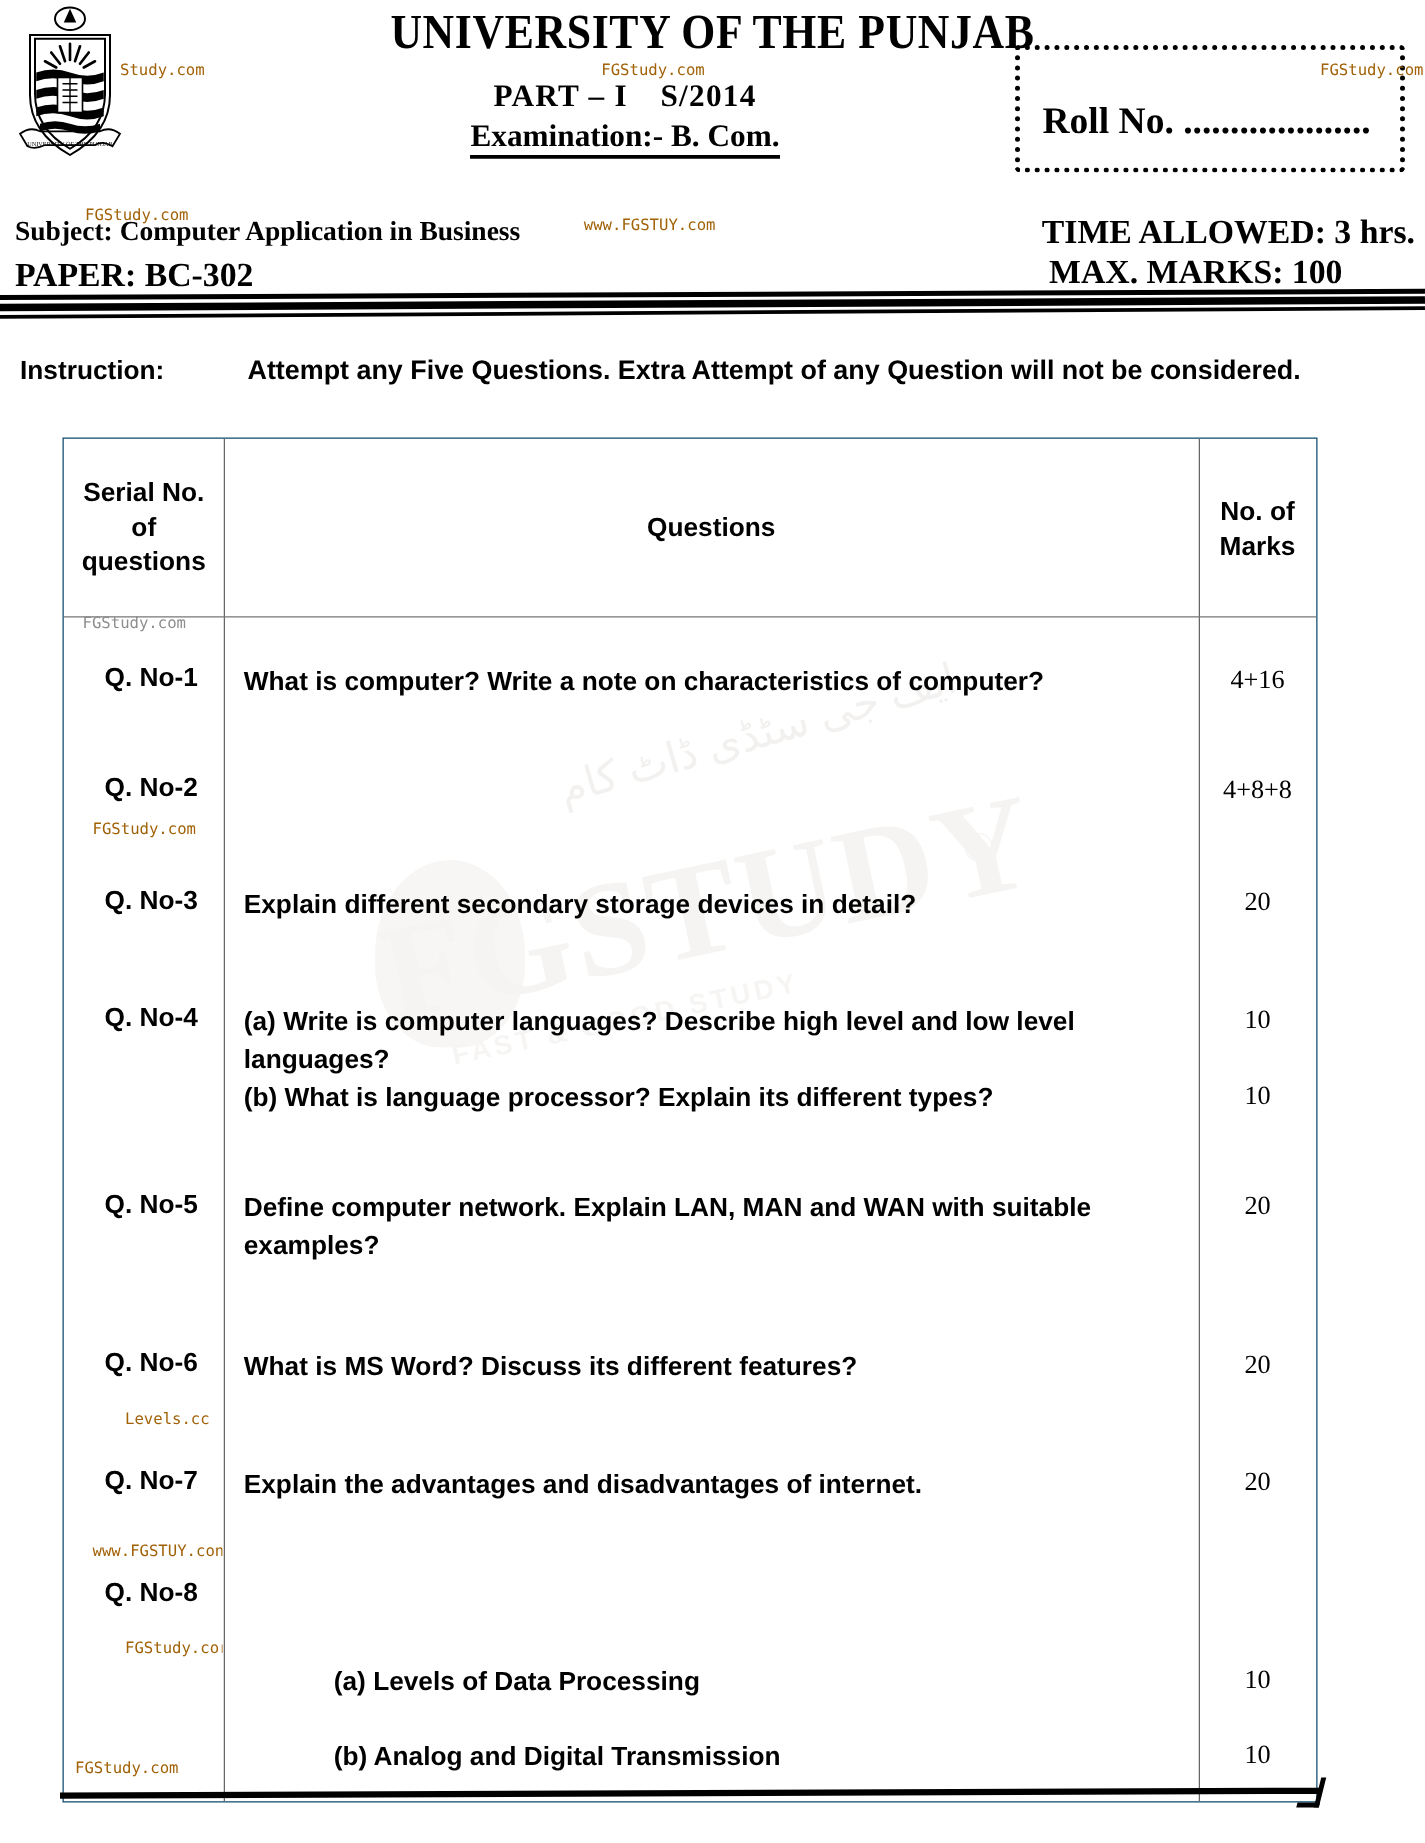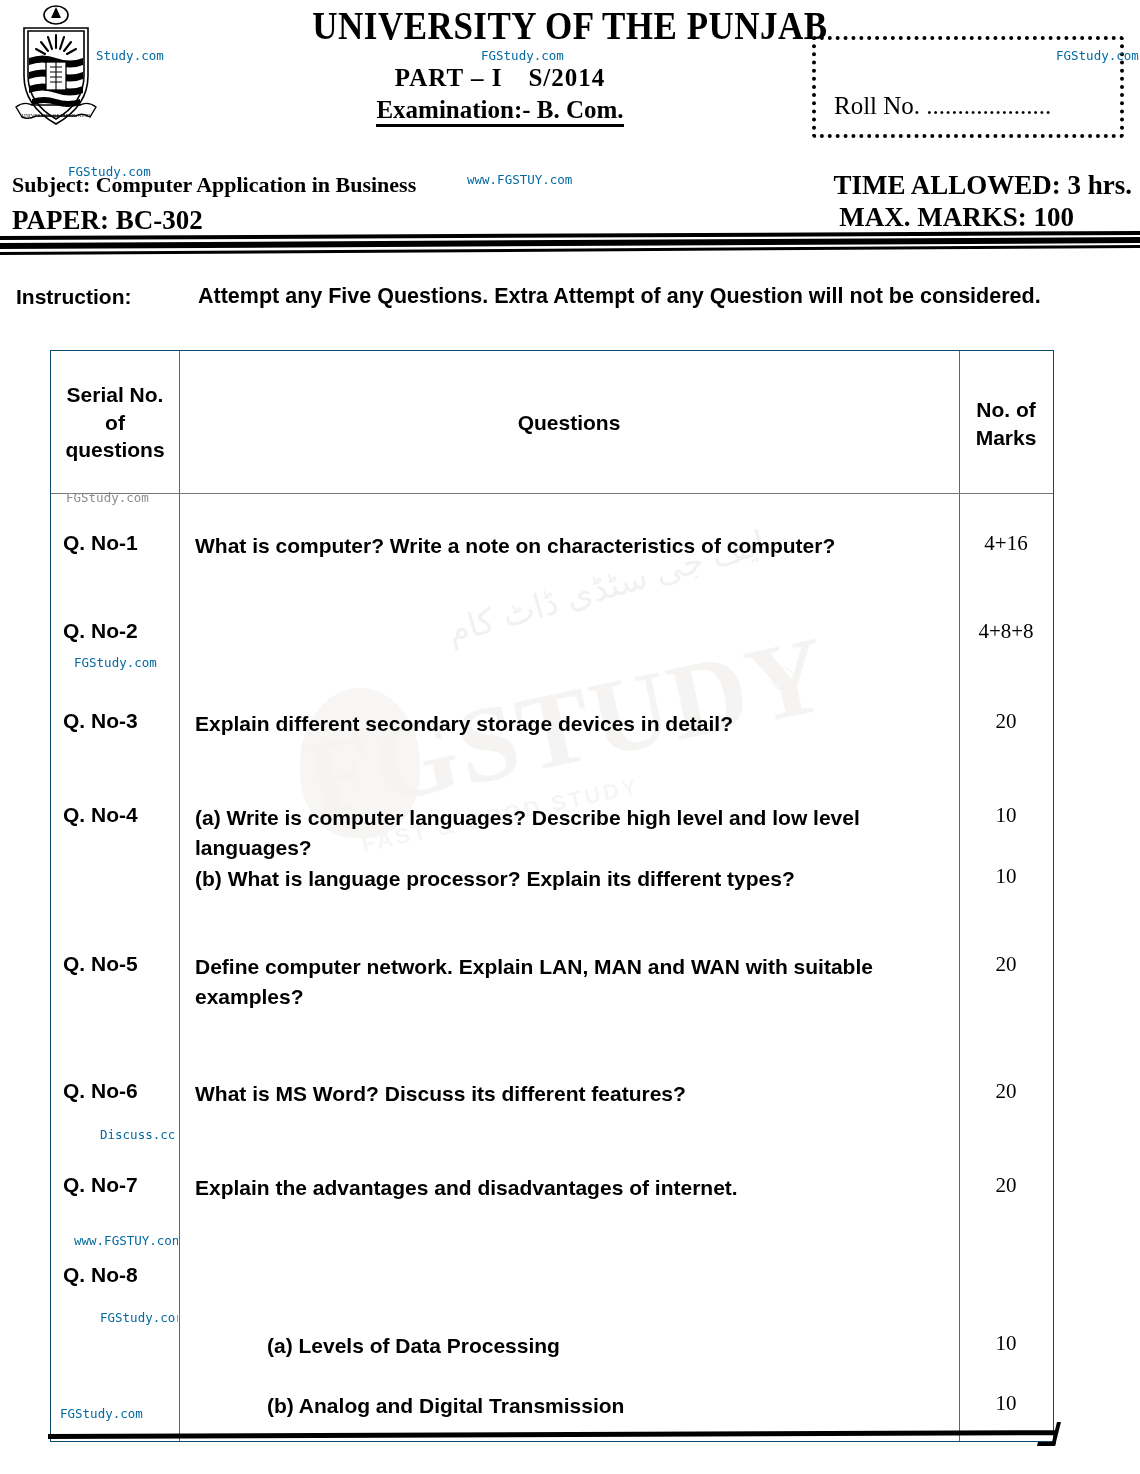--- a/index.html
+++ b/index.html
@@ -74,24 +74,24 @@
     left: 812px;
     top: 36px;
     width: 304px;
     height: 94px;
     border: 4px dotted #000;
     border-radius: 4px;
   }
   .rollbox .roll-label {
     position: absolute;
     left: 18px;
-    top: 52px;
-    font-family: "Liberation Serif", serif;
-    font-weight: normal;
-    font-size: 25px;
+    top: 40px;
+    font-family: "Liberation Serif", serif;
+    font-weight: bold;
+    font-size: 30px;
     white-space: nowrap;
   }
 
   .subject {
     position: absolute;
     left: 12px;
     top: 172px;
     font-family: "Liberation Serif", serif;
     font-weight: bold;
     font-size: 22px;
@@ -216,21 +216,21 @@
     line-height: 1.32;
   }
   .th-serial { left: 0;   top: 30px; width: 128px; }
   .th-questions { left: 128px; top: 58px; width: 780px; }
   .th-marks  { left: 908px; top: 45px; width: 94px; }
 
   .qno {
     position: absolute;
     left: 0;
     width: 128px;
-    text-align: left;
+    text-align: center;
     padding-left: 12px;
     box-sizing: border-box;
     font-size: 21px;
     font-weight: 700;
   }
   .qtext {
     position: absolute;
     left: 128px;
     width: 776px;
     box-sizing: border-box;
@@ -247,21 +247,21 @@
     text-align: center;
     font-size: 21px;
     font-family: "Liberation Serif", serif;
   }
 
   
   .wm {
     position: absolute;
     font-family: "DejaVu Sans Mono", monospace;
     font-size: 12.5px;
-    color: #0369a1;
+    color: #a16207;
     white-space: nowrap;
     pointer-events: none;
   }
   .wm.faint { color: #8d8d8d; }
   .wm-clip {
     position: absolute;
     overflow: hidden;
     pointer-events: none;
   }
   .bigwm {
@@ -472,21 +472,21 @@
   <div class="wm" style="left:1056px; top:48px;">FGStudy.com</div>
   <div class="wm" style="left:68px; top:164px;">FGStudy.com</div>
   <div class="wm" style="left:467px; top:172px;">www.FGSTUY.com</div>
 
   <div class="wm-clip" style="left:66px; top:490px; width:112px; height:16px;">
     <div class="wm faint" style="left:0; top:0; position:absolute;">FGStudy.com</div>
   </div>
   <div class="wm" style="left:74px; top:655px;">FGStudy.com</div>
 
   <div class="wm-clip" style="left:100px; top:1127px; width:78px; height:16px;">
-    <div class="wm" style="left:0; top:0; position:absolute;">Discuss.cc</div>
+    <div class="wm" style="left:0; top:0; position:absolute;">Levels.cc</div>
   </div>
   <div class="wm-clip" style="left:74px; top:1233px; width:104px; height:16px;">
     <div class="wm" style="left:0; top:0; position:absolute;">www.FGSTUY.con</div>
   </div>
   <div class="wm-clip" style="left:100px; top:1310px; width:78px; height:16px;">
     <div class="wm" style="left:0; top:0; position:absolute;">FGStudy.cor</div>
   </div>
   <div class="wm" style="left:60px; top:1406px;">FGStudy.com</div>
 
 </div>

